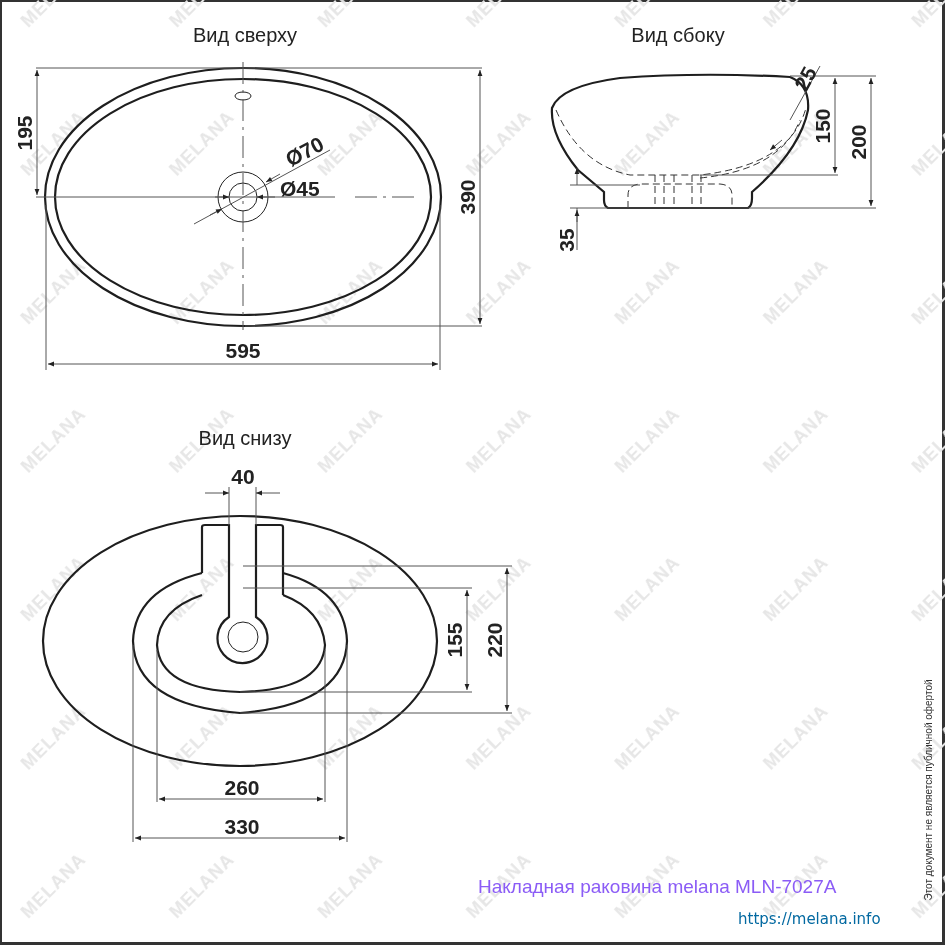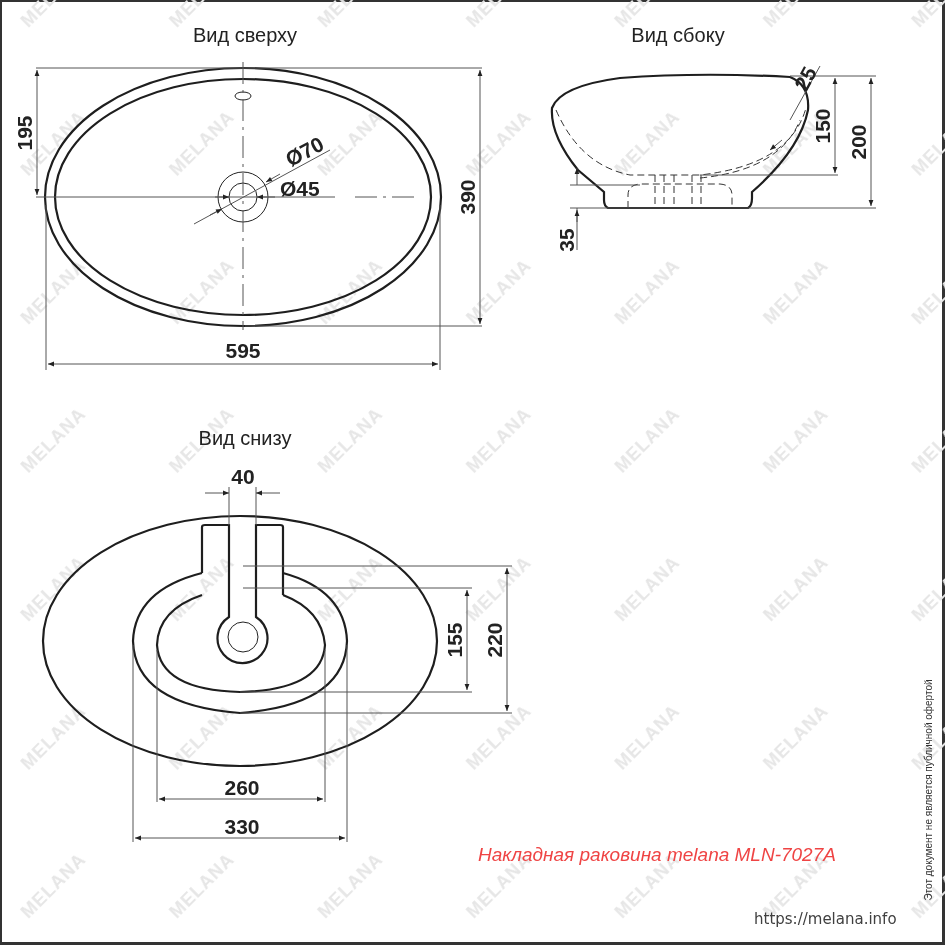--- a/index.html
+++ b/index.html
@@ -7,22 +7,22 @@
   .frame { position: absolute; left: 0; top: 0; width: 945px; height: 945px; box-sizing: border-box; border: 2px solid #333333; border-right-width: 3px; border-bottom-width: 3px; }
   svg.drawing { position: absolute; left: 0; top: 0; }
   .wm { fill: #e6e6e6; font-family: "Liberation Sans", sans-serif; font-size: 18px; font-weight: bold; letter-spacing: 1px; }
   .title { font-family: "Liberation Sans", sans-serif; font-size: 20px; fill: #222222; }
   .dim { font-family: "Liberation Sans", sans-serif; font-size: 21px; font-weight: bold; fill: #222222; }
   .outline { fill: none; stroke: #1e1e1e; stroke-width: 2.2; }
   .thin { fill: none; stroke: #555555; stroke-width: 1; }
   .center { fill: none; stroke: #555555; stroke-width: 1; stroke-dasharray: 22 6 3 6; }
   .hidden { fill: none; stroke: #333333; stroke-width: 1; stroke-dasharray: 7 4; }
   .arrow { fill: #222222; }
-  .caption { position: absolute; left: 478px; top: 844px; font-size: 19px; color: #ef4444; white-space: nowrap; font-style: italic; }
-  .url { position: absolute; left: 754px; top: 910px; font-family: "DejaVu Sans", sans-serif; font-size: 15px; color: #404040; white-space: nowrap; }
+  .caption { position: absolute; left: 478px; top: 876px; font-size: 19px; color: #8b5cf6; white-space: nowrap; }
+  .url { position: absolute; left: 738px; top: 910px; font-family: "DejaVu Sans", sans-serif; font-size: 15px; color: #0369a1; white-space: nowrap; }
   .disclaimer { position: absolute; left: 928px; top: 790px; font-size: 10px; color: #333333; white-space: nowrap; transform: translate(-50%, -50%) rotate(-90deg); }
 </style>
 </head>
 <body>
 
 <div class="frame"></div>
 
 <svg class="drawing" width="945" height="945" viewBox="0 0 945 945">
   <defs>
     <marker id="arr" viewBox="0 0 10 10" refX="10" refY="5" markerWidth="12" markerHeight="6" orient="auto-start-reverse" markerUnits="userSpaceOnUse">

